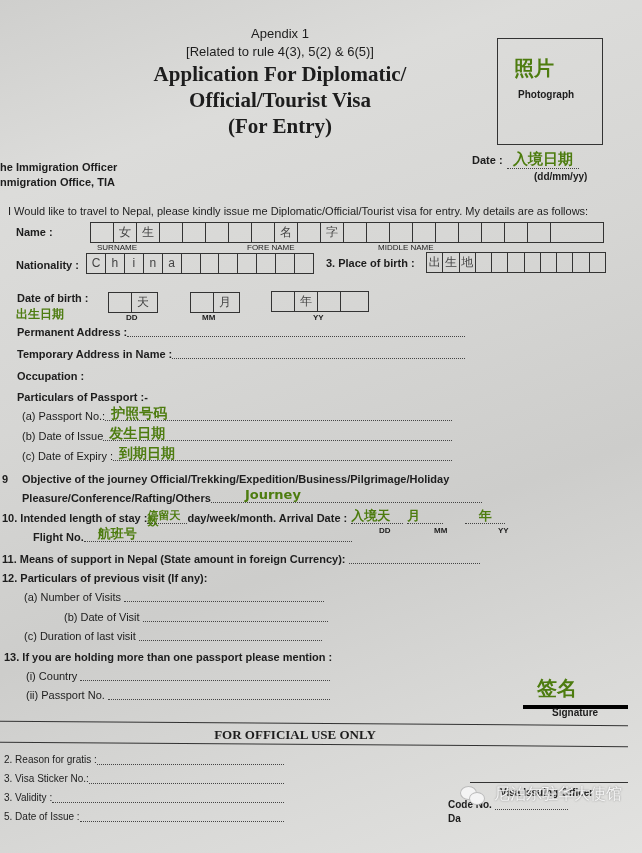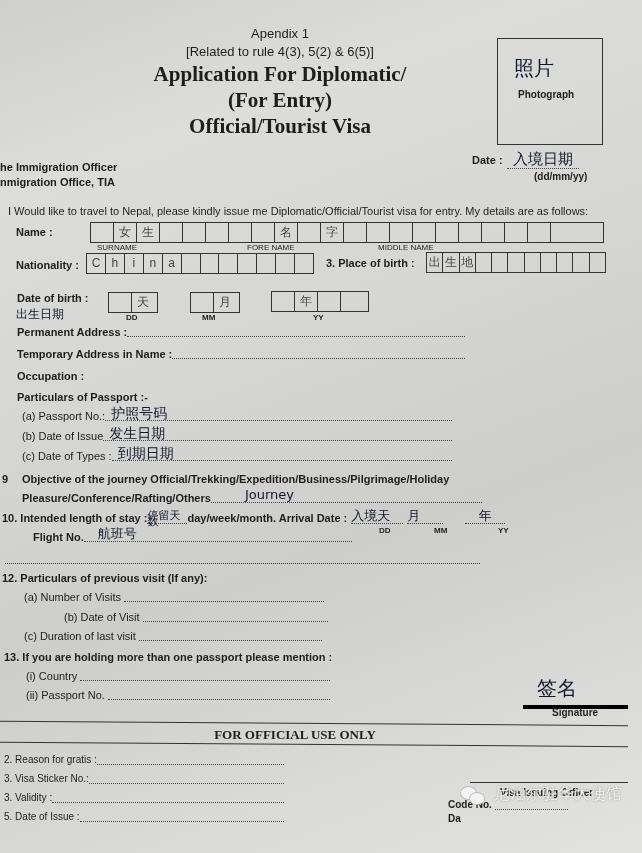--- a/index.html
+++ b/index.html
@@ -3,39 +3,39 @@
 <meta charset="utf-8">
 <style>
   html, body { margin:0; padding:0; }
   body {
     width:642px; height:853px; overflow:hidden; position:relative;
     background: linear-gradient(160deg, #cfcfcd 0%, #dcdcda 18%, #d6d6d4 40%, #cdcdcb 62%, #d8d8d6 80%, #e2e2e0 100%);
     font-family: "Liberation Sans", sans-serif; color:#1d1d1d;
   }
   .abs { position:absolute; }
   .serif { font-family: "Liberation Serif", serif; font-weight:bold; }
-  .hand { font-family: "DejaVu Sans", sans-serif; color:#0f172a; font-weight:normal; }
+  .hand { font-family: "DejaVu Sans", sans-serif; color:#4d7c0f; font-weight:bold; }
   .b { font-weight:bold; }
   .s11 { font-size:11px; }
   .s10 { font-size:10px; }
   .dots { border-bottom:1px dotted #444; height:10px; }
   .boxes { display:flex; border:1px solid #333; height:19px; }
   .boxes span { border-right:1px solid #333; width:22px; font-size:12px; text-align:center; line-height:19px; color:#444; }
   .boxes span:last-child { border-right:none; }
   .center { text-align:center; }
 </style>
 </head>
 <body>
 
 <div class="abs center" style="left:130px; top:26px; width:300px;">
   <div style="font-size:13px;">Apendix 1</div>
   <div style="font-size:13px; margin-top:3px;">[Related to rule 4(3), 5(2) &amp; 6(5)]</div>
   <div class="serif" style="font-size:21px; margin-top:3px;">Application For Diplomatic/</div>
+  <div class="serif" style="font-size:21px; margin-top:1px;">Official/Tourist Visa</div>
   <div class="serif" style="font-size:21px; margin-top:1px;">(For Entry)</div>
-  <div class="serif" style="font-size:21px; margin-top:1px;">Official/Tourist Visa</div>
 </div>
 
 <div class="abs" style="left:497px; top:38px; width:104px; height:105px; border:1.5px solid #333;">
   <div class="hand" style="position:absolute; left:16px; top:16px; font-size:20px;">照片</div>
   <div class="b s10" style="position:absolute; left:20px; top:50px;">Photograph</div>
 </div>
 
 <div class="abs b" style="left:0; top:160px; font-size:11px; line-height:15px;">
   <div>he Immigration Officer</div>
   <div>nmigration Office, TIA</div>
@@ -144,21 +144,21 @@
 <div class="abs b s11" style="left:17px; top:391px;">Particulars of Passport :-</div>
 <div class="abs s11" style="left:22px; top:410px; display:flex; width:430px;">
   <span style="white-space:nowrap;">(a)  Passport No.:</span>
   <span class="dots hand" style="flex:1; font-size:14px; line-height:6px; padding-left:6px;">护照号码</span>
 </div>
 <div class="abs s11" style="left:22px; top:430px; display:flex; width:430px;">
   <span style="white-space:nowrap;">(b)  Date of Issue</span>
   <span class="dots hand" style="flex:1; font-size:14px; line-height:6px; padding-left:6px;">发生日期</span>
 </div>
 <div class="abs s11" style="left:22px; top:450px; display:flex; width:430px;">
-  <span style="white-space:nowrap;">(c)  Date of Types :</span>
+  <span style="white-space:nowrap;">(c)  Date of Expiry :</span>
   <span class="dots hand" style="flex:1; font-size:14px; line-height:6px; padding-left:6px;">到期日期</span>
 </div>
 
 <div class="abs b s11" style="left:2px; top:473px;">9</div>
 <div class="abs b s11" style="left:22px; top:473px; white-space:nowrap;">Objective of the journey Official/Trekking/Expedition/Business/Pilgrimage/Holiday</div>
 <div class="abs b s11" style="left:22px; top:492px; display:flex; width:460px;">
   <span style="white-space:nowrap;">Pleasure/Conference/Rafting/Others</span>
   <span class="dots hand" style="flex:1; font-size:13px; line-height:6px; padding-left:34px;">Journey</span>
 </div>
 
@@ -172,20 +172,21 @@
 </div>
 <div class="abs b" style="left:379px; top:526px; font-size:8px;">DD</div>
 <div class="abs b" style="left:434px; top:526px; font-size:8px;">MM</div>
 <div class="abs b" style="left:498px; top:526px; font-size:8px;">YY</div>
 <div class="abs b s11" style="left:22px; top:531px; display:flex; width:330px;">
   <span style="white-space:nowrap;margin-left:11px;">Flight No.</span>
   <span class="dots hand" style="flex:1; font-size:13px; line-height:6px; padding-left:14px;">航班号</span>
 </div>
 
 <div class="abs b s11" style="left:2px; top:553px; display:flex; width:478px;">
+  <span style="white-space:nowrap;">11. Means of support in Nepal (State amount in foreign Currency):</span>
   <span class="dots" style="flex:1; margin-left:3px;"></span>
 </div>
 
 <div class="abs b s11" style="left:2px; top:572px;">12. Particulars of previous visit (If any):</div>
 <div class="abs s11" style="left:24px; top:591px; display:flex; width:300px;">
   <span style="white-space:nowrap;">(a)  Number of Visits</span>
   <span class="dots" style="flex:1; margin-left:3px;"></span>
 </div>
 <div class="abs s11" style="left:24px; top:611px; display:flex; width:304px;">
   <span style="white-space:nowrap;margin-left:40px;">(b)  Date of Visit</span>

